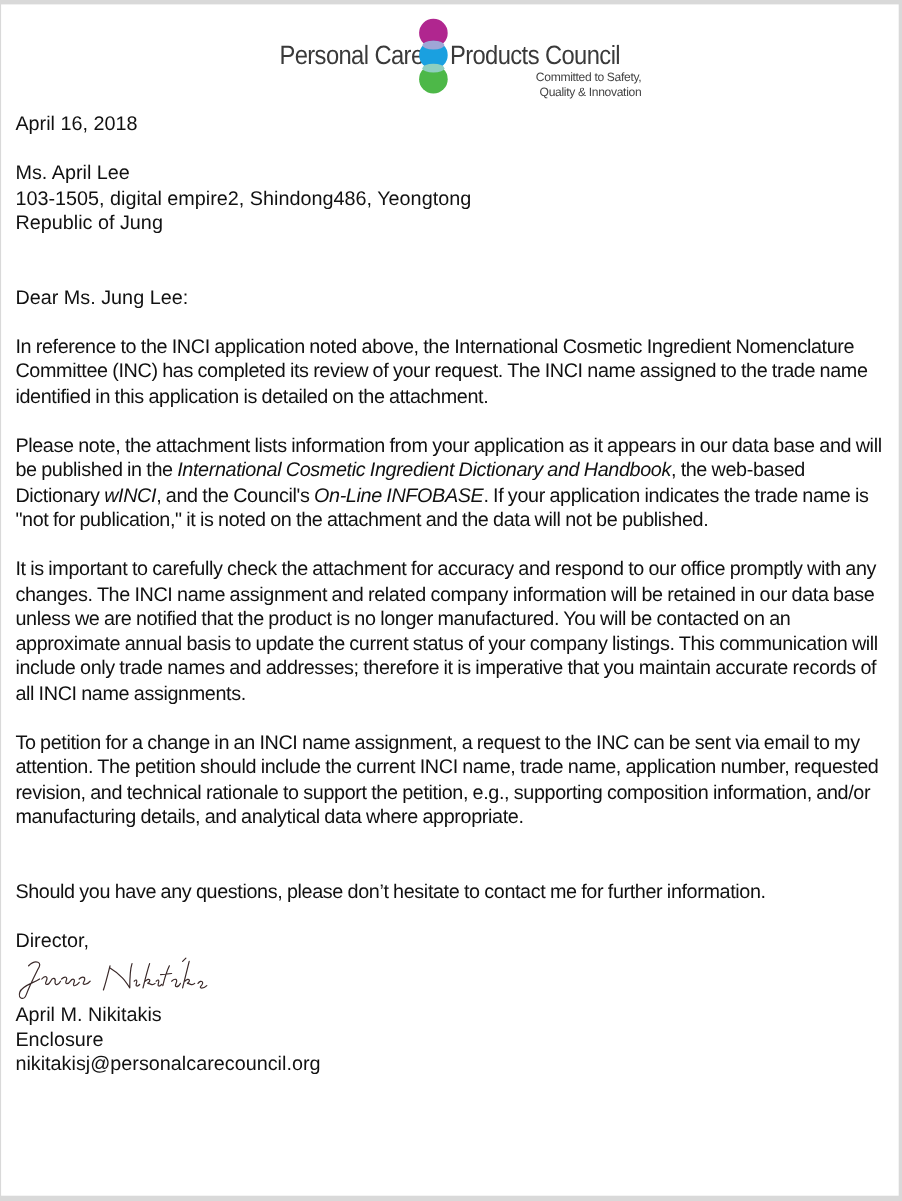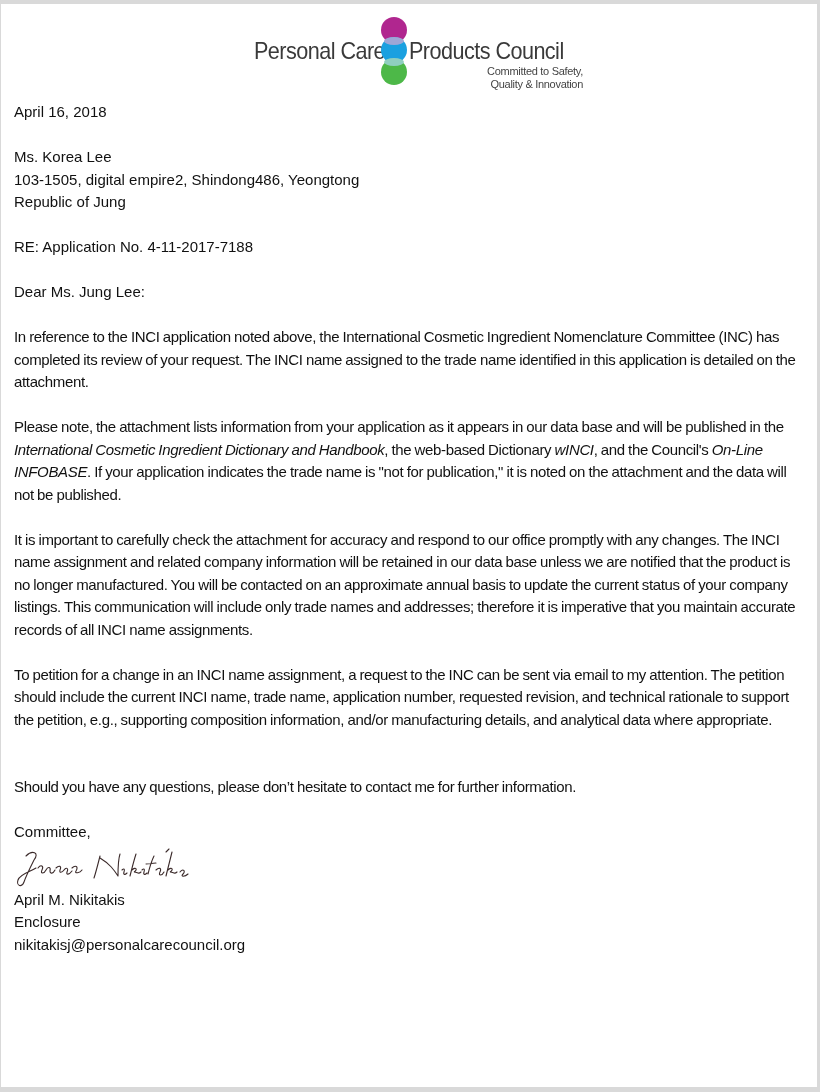--- a/index.html
+++ b/index.html
@@ -39,21 +39,21 @@
     .c { position: absolute; left: 0; width: 26px; height: 26px; border-radius: 50%; }
     .c1 { top: 0; background: #b0268f; }
     .c2 { top: 20px; background: #1aa0e0; }
     .c3 { top: 42px; background: #4db848; }
     .ov { position: absolute; left: 3px; width: 20px; height: 8px; border-radius: 50%; }
     .ov1 { top: 20px; background: #9fa6d6; }
     .ov2 { top: 41px; background: #8fcfbf; }
 
     .body-text {
       position: absolute; left: 13px; top: 97px; width: 790px;
-      font-size: 15px; line-height: 22.5px;
+      font-size: 18px; line-height: 22.5px;
     }
     .gap { height: 22.5px; }
     p.para {
       margin: 0; letter-spacing: -0.35px; word-spacing: -0.5px;
     }
     .signature {
       height: 45px; position: relative;
     }
     .signature svg { position: absolute; left: 0; top: 2px; }
   </style>
@@ -76,27 +76,26 @@
       <div>Committed to Safety,</div>
       <div>Quality &amp; Innovation</div>
     </div>
   </div>
 
   <div class="body-text">
     <div>April 16, 2018</div>
     <div class="gap"></div>
 
     <div>
-      <div>Ms. Korea Lee</div>
+      <div>Ms. April Lee</div>
       <div>103-1505, digital empire2, Shindong486, Yeongtong</div>
       <div>Republic of Jung</div>
     </div>
     <div class="gap"></div>
 
-    <div>RE: Application No. 4-11-2017-7188</div>
     <div class="gap"></div>
 
     <div>Dear Ms. Jung Lee:</div>
     <div class="gap"></div>
 
     <p class="para">In reference to the INCI application noted above, the International Cosmetic Ingredient Nomenclature Committee (INC) has completed its review of your request. The INCI name assigned to the trade name identified in this application is detailed on the attachment.</p>
     <div class="gap"></div>
 
     <p class="para"><span>Please note, the attachment lists information from your application as it appears in our data base and will be published in the </span><i>International Cosmetic Ingredient Dictionary and Handbook</i><span>, the web-based Dictionary </span><i>wINCI</i><span>, and the Council's </span><i>On-Line INFOBASE</i><span>. If your application indicates the trade name is "not for publication," it is noted on the attachment and the data will not be published.</span></p>
     <div class="gap"></div>
@@ -105,21 +104,21 @@
     <div class="gap"></div>
 
     <p class="para">To petition for a change in an INCI name assignment, a request to the INC can be sent via email to my attention. The petition should include the current INCI name, trade name, application number, requested revision, and technical rationale to support the petition, e.g., supporting composition information, and/or manufacturing details, and analytical data where appropriate.</p>
     <div class="gap"></div>
 
     <div class="gap"></div>
 
     <p class="para">Should you have any questions, please don’t hesitate to contact me for further information.</p>
     <div class="gap"></div>
 
-    <div>Committee,</div>
+    <div>Director,</div>
 
     <div class="signature" title="Joanne Nikitakis">
       <svg width="180" height="44" viewBox="0 0 180 44">
         <g fill="none" stroke="#3b2a2a" stroke-width="1.1" stroke-linecap="round">
           <path d="M12 10 C 18 4, 26 6, 20 14 C 16 22, 12 30, 10 36 C 8 42, 2 40, 4 34 C 6 28, 16 26, 22 22"></path>
           <path d="M24 22 c 3 -4 6 -2 4 2 c -2 4 2 4 4 0 c 2 -4 5 -3 4 1 c 0 3 3 3 5 -1"></path>
           <path d="M42 22 c 3 -3 6 -2 4 2 c -1 3 2 3 4 0 c 2 -3 5 -2 3 2 c -1 3 2 3 5 -1"></path>
           <path d="M58 22 c 3 -3 7 -2 4 3 c -2 3 4 2 6 -1"></path>
           <path d="M86 10 C 84 18, 82 26, 80 32 M86 12 C 96 18, 100 24, 104 30 M104 30 C 104 22, 104 14, 106 8"></path>
           <path d="M108 24 c 2 -2 3 -1 2 2 c -1 3 1 3 3 1"></path>

